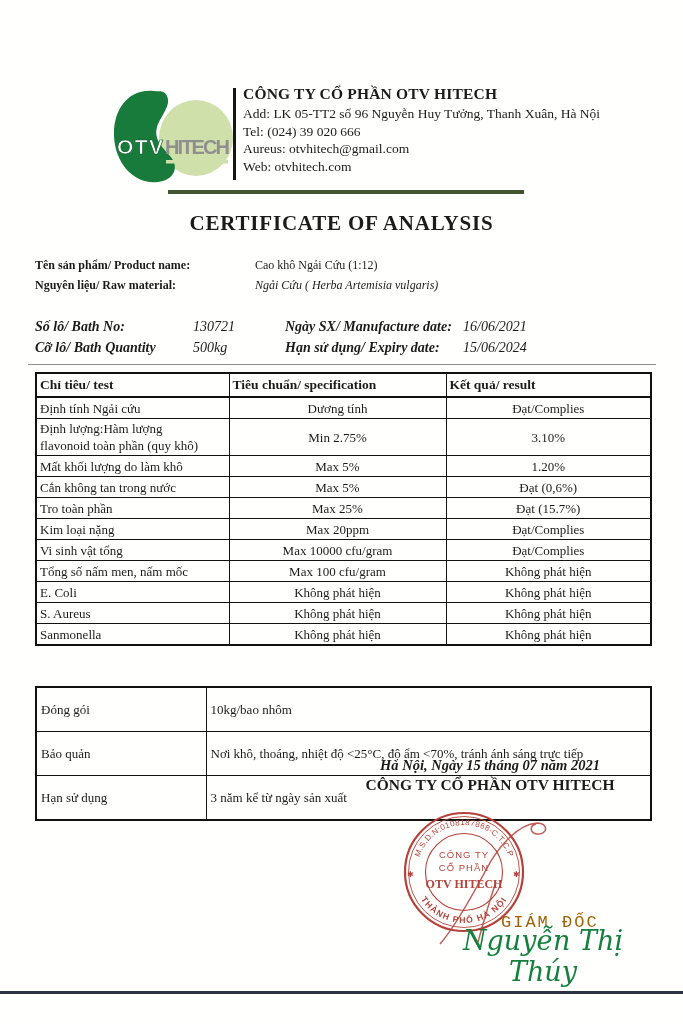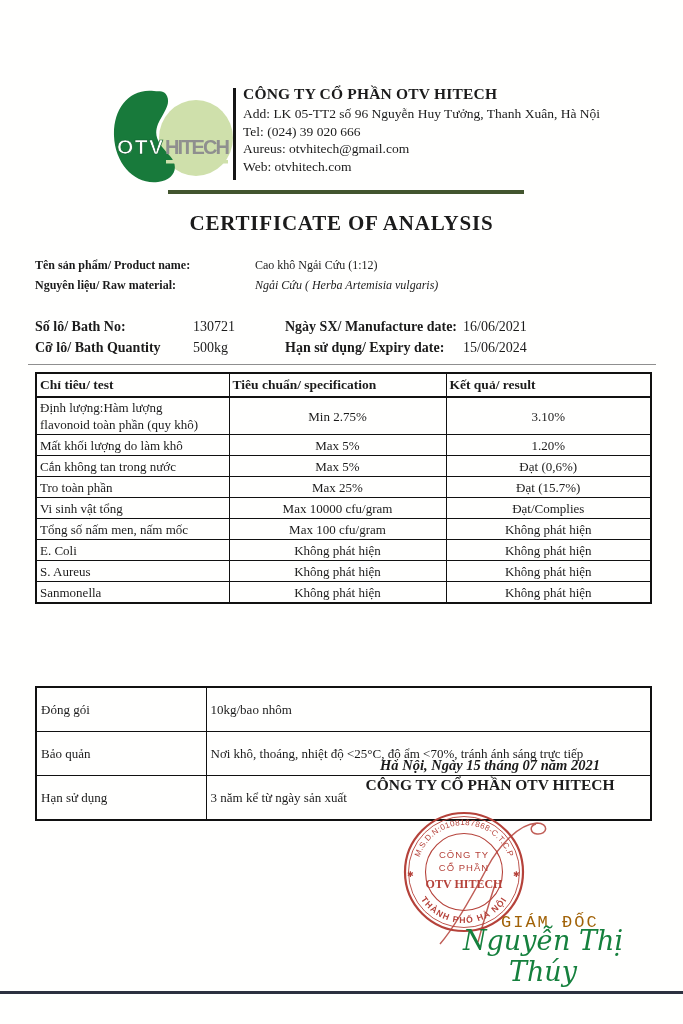--- a/index.html
+++ b/index.html
@@ -17,21 +17,21 @@
   
   .doc-title { position:absolute; left:0; top:211px; width:683px; text-align:center;
     font-size:21px; font-weight:bold; letter-spacing:0.8px; }
   
   .product-block { position:absolute; left:35px; top:255px; font-size:12px; }
   .product-row { display:flex; line-height:20px; }
   .product-label { width:220px; font-weight:bold; }
   .italic { font-style:italic; }
   
   .batch-block { position:absolute; left:35px; top:316px; font-size:14px; }
-  .batch-row { display:flex; line-height:21px; }
+  .batch-row { display:flex; line-height:21px;font-style:italic; }
   .b-label1 { width:158px; font-weight:bold; }
   .b-value1 { width:92px; }
   .b-label2 { width:172px; font-weight:bold; white-space:nowrap; }
   .b-value2 { flex:1; padding-left:6px; }
   .thin-rule { position:absolute; left:28px; top:364px; width:628px; height:1px; background:#8f8f8f; }
   
   table { border-collapse:collapse; table-layout:fixed; }
   .results-table { position:absolute; left:35px; top:372px; width:615px; font-size:13px; border:2px solid #111; }
   .results-table th { border:1px solid #111; border-bottom:2px solid #111; font-size:13.5px; font-weight:bold;
     padding:2px 3px; height:18px; text-align:left; }
@@ -114,39 +114,49 @@
         <col style="width:217px">
         <col style="width:205px">
       </colgroup>
     <tbody>
         <tr>
       <th>Chỉ tiêu/ test</th>
       <th>Tiêu chuẩn/ specification</th>
       <th>Kết quả/ result</th>
     </tr>
     <tr>
+      <td class="c0">Định tính Ngải cứu</td>
+      <td>Dương tính</td>
+      <td>Đạt/Complies</td>
+    </tr>
+    <tr>
       <td class="c0">Định lượng:Hàm lượng
 flavonoid  toàn phần (quy khô)</td>
       <td>Min 2.75%</td>
       <td>3.10%</td>
     </tr>
     <tr>
       <td class="c0">Mất khối lượng do làm khô</td>
       <td>Max 5%</td>
       <td>1.20%</td>
     </tr>
     <tr>
       <td class="c0">Cắn không tan trong nước</td>
       <td>Max 5%</td>
       <td>Đạt (0,6%)</td>
     </tr>
     <tr>
       <td class="c0">Tro toàn phần</td>
       <td>Max 25%</td>
       <td>Đạt (15.7%)</td>
+    </tr>
+    <tr>
+      <td class="c0">Kim loại nặng</td>
+      <td>Max 20ppm</td>
+      <td>Đạt/Complies</td>
     </tr>
     <tr>
       <td class="c0">Vi sinh vật tổng</td>
       <td>Max 10000 cfu/gram</td>
       <td>Đạt/Complies</td>
     </tr>
     <tr>
       <td class="c0">Tổng số nấm men, nấm mốc</td>
       <td>Max 100 cfu/gram</td>
       <td>Không phát hiện</td>

